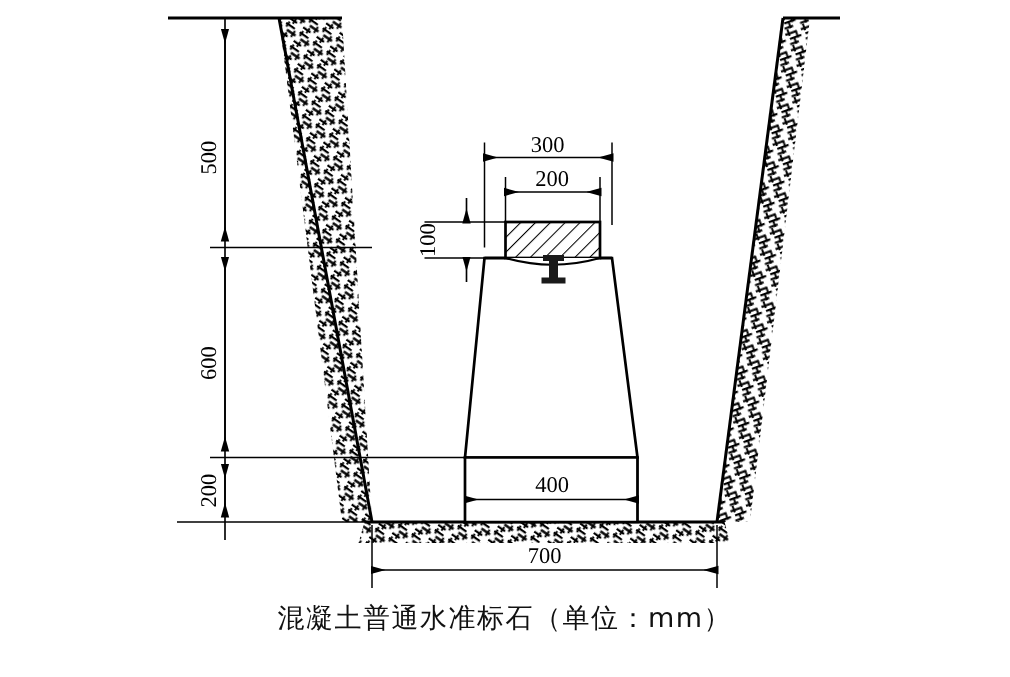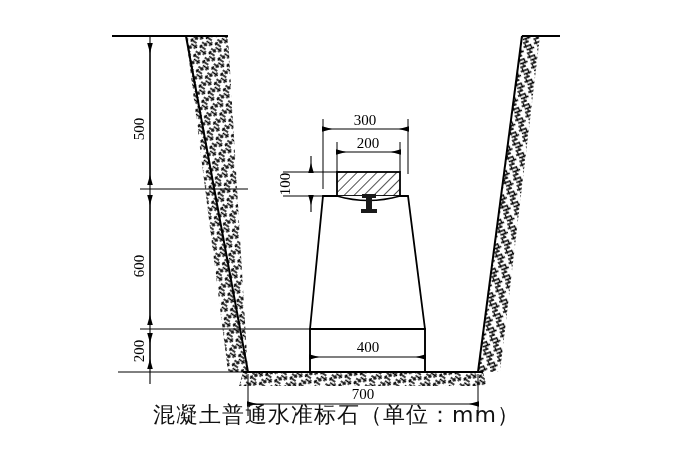--- a/index.html
+++ b/index.html
@@ -2,30 +2,30 @@
 <html><head>
 <meta charset="utf-8">
 <title>Concrete Benchmark Monument Drawing</title>
 <style>
   html,body{margin:0;padding:0;background:#ffffff;}
   body{
     width:673px;height:451px;overflow:hidden;position:relative;
     font-family:"Liberation Serif","DejaVu Serif",serif;
     color:#000;
   }
-  #figure{position:absolute;left:0;top:0;width:673px;height:390px;margin-top:24px;}
+  #figure{position:absolute;left:0;top:0;width:673px;height:390px;}
   svg{display:block;}
   .dimtext{
     font-family:"Liberation Serif","DejaVu Serif",serif;
     font-size:15px;fill:#000;
   }
   .caption{
     position:absolute;left:0;top:400px;width:673px;text-align:center;
     font-family:"DejaVu Sans","Liberation Sans",sans-serif;
-    font-size:22px;color:#111;letter-spacing:1px;white-space:nowrap;
+    font-size:18px;color:#111;letter-spacing:1px;white-space:nowrap;
   }
 </style>
 </head>
 <body>
 
 <div id="figure">
 <svg width="673" height="451" viewBox="0 0 673 451" xmlns="http://www.w3.org/2000/svg">
 
   <defs>
 

